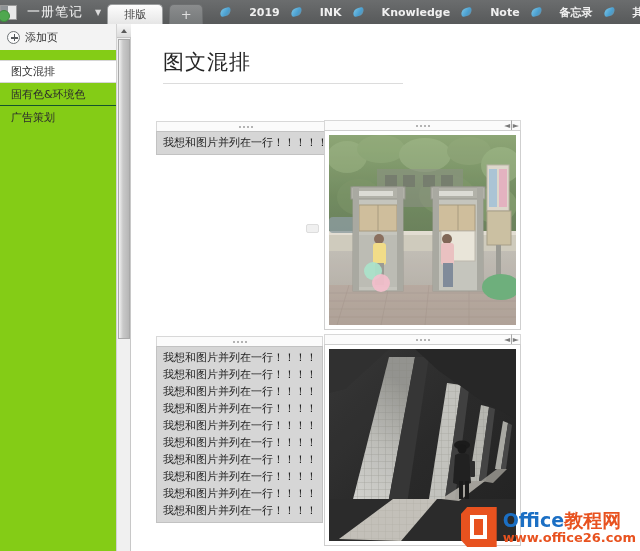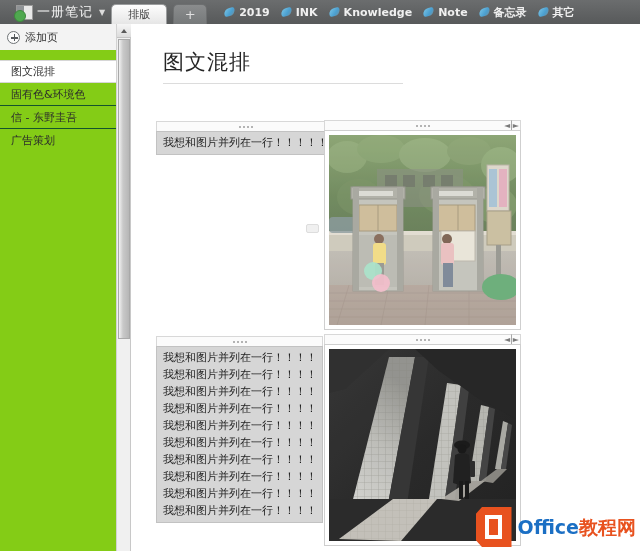--- a/index.html
+++ b/index.html
@@ -12,22 +12,22 @@
 
   
   .titlebar {
     position: absolute; left: 0; top: 0;
     width: 640px; height: 24px;
     background: linear-gradient(to bottom, #6b6d6e 0%, #616364 50%, #57595a 100%);
     display: flex; align-items: flex-end;
   }
   .app-brand {
     display: flex; align-items: center;
-    height: 24px; padding: 0 6px 0 16px;
-    gap: 4px;
+    height: 24px; padding: 0 6px 0 0;
+    gap: 10px;
   }
   .brand-logo {
     position: relative;
     width: 17px; height: 15px;
     background: #e9e9e9;
     border: 1px solid #9a9a9a;
     flex: none;
   }
   .brand-logo::before {
     content: ""; position: absolute;
@@ -72,21 +72,21 @@
   .tab-add {
     min-width: 34px; padding: 0;
     font-size: 13px; color: #4a4a4a;
   }
 
   .quicklinks {
     display: flex; align-items: center;
     height: 24px; margin-left: 6px; gap: 1px;
   }
   .ql {
-    display: flex; align-items: center; gap: 4px;
+    display: flex; align-items: center; gap: 18px;
     padding: 0 5px; height: 24px;
     font-size: 11px; font-weight: bold;
     color: #f0f0f0;
     white-space: nowrap;
   }
   .ql-icon {
     display: inline-block;
     width: 11px; height: 8px;
     background: linear-gradient(135deg, #7fc8e8 0%, #4a9fd0 60%, #7a8c94 100%);
     border-radius: 6px 2px 6px 2px;
@@ -334,24 +334,20 @@
       <span class="plus-circle"></span>
       <span>添加页</span>
     </div>
 
     <div class="page-list">
       <div class="page-item selected">
         <span>图文混排</span>
       </div>
       <div class="page-item">
         <span>固有色&amp;环境色</span>
-        <span class="chev">⌄</span>
-      </div>
-      <div class="page-item">
-        <span>信 - 东野圭吾</span>
         <span class="chev">⌄</span>
       </div>
       <div class="page-item plain">
         <span>广告策划</span>
       </div>
     </div>
 
     <div class="side-scroll">
       <div class="scroll-up">
         <span class="arr"></span>
@@ -589,14 +585,15 @@
 
   </div>
 </div>
 
 <div class="watermark">
   <div class="wm-badge"></div>
   <div class="wm-text">
     <div class="wm-main">
       <span class="en">Office</span><span class="cn">教程网</span>
     </div>
+    <div class="wm-sub">www.office26.com</div>
   </div>
 </div>
 
 </body></html>

